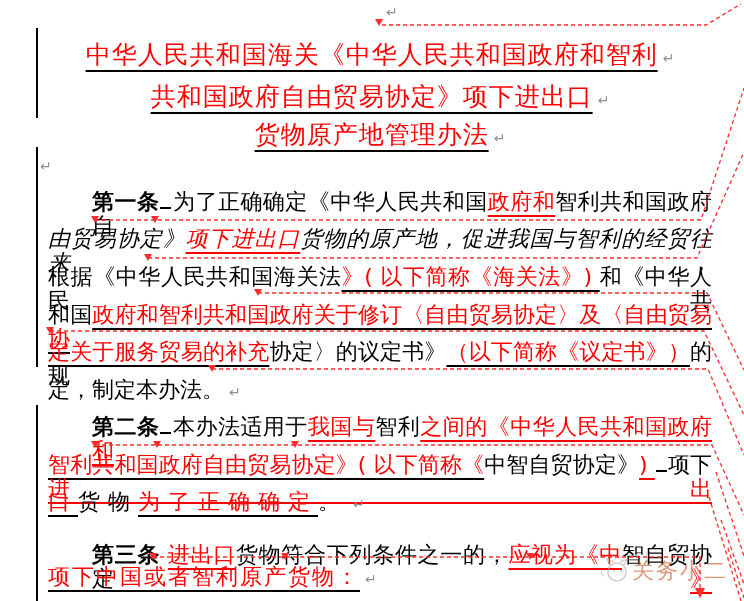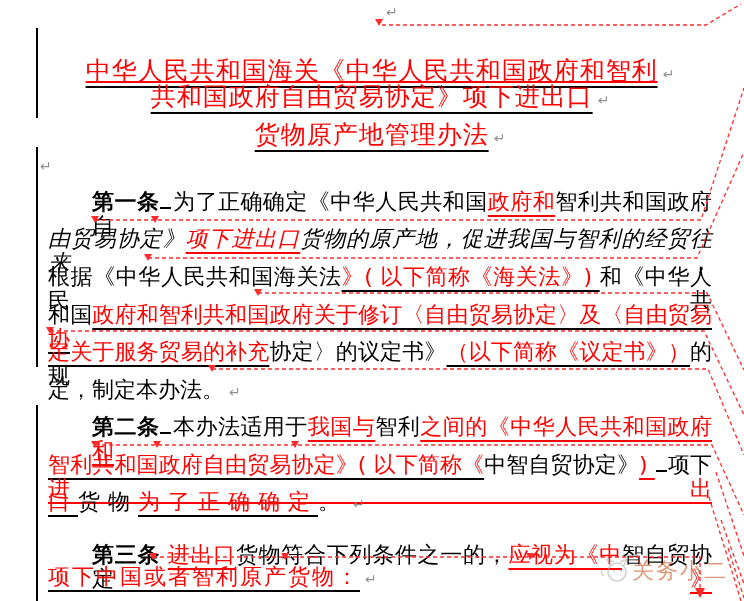--- a/index.html
+++ b/index.html
@@ -53,21 +53,21 @@
 <div id="page">
 
   <div class="chg-bar" style="top:28px;height:90px;"></div>
   <div class="chg-bar" style="top:147px;height:220px;"></div>
   <div class="chg-bar" style="top:405px;height:196px;"></div>
 
   <span class="pilcrow-abs" style="left:386px;top:4px;">↵</span>
   <span class="pilcrow-abs" style="left:40px;top:158px;">↵</span>
 
   <div id="title">
-      <div class="title-line" style="top: 54px; text-decoration: underline;"><span class="tl-text">中华人民共和国海关《中华人民共和国政府和智利</span><span class="pilcrow">↵</span></div>
+      <div class="title-line" style="top: 38px;"><span class="tl-text">中华人民共和国海关《中华人民共和国政府和智利</span><span class="pilcrow">↵</span></div>
       <div class="title-line" style="top: 80px;"><span class="tl-text">共和国政府自由贸易协定》项下进出口</span><span class="pilcrow">↵</span></div>
       <div class="title-line" style="top: 118px;"><span class="tl-text">货物原产地管理办法</span><span class="pilcrow">↵</span></div>
     </div>
 
   <div id="bodytext">
       <div class="line jl indent" style="top: 190px;"><span class="rb">第一条</span><span class="ru"></span><span class="rn">为了正确确定《中华人民共和国</span><span class="rr">政府和</span><span class="rn">智利共和国政府自</span></div>
       <div class="line jl" style="top: 227px; font-style: italic;"><span class="rn">由贸易协定》</span><span class="rr">项下进出口</span><span class="rn">货物的原产地，促进我国与智利的经贸往来，</span></div>
       <div class="line jl" style="top: 265px;"><span class="rn">根据《中华人民共和国海关法</span><span class="rk">》( 以下简称《海关法》) </span><span class="rn">和《中华人民共</span></div>
       <div class="line jl" style="top: 302.5px;"><span class="rn">和国</span><span class="rk">政府和智利共和国政府关于修订〈自由贸易协定〉及〈自由贸易协</span></div>
       <div class="line jl" style="top: 340px; font-family: Liberation Serif, serif;"><span class="rk">定关于服务贸易的补充</span><span class="rn">协定〉的议定书》</span><span class="rk">（以下简称《议定书》）</span><span class="rn">的规</span></div>

